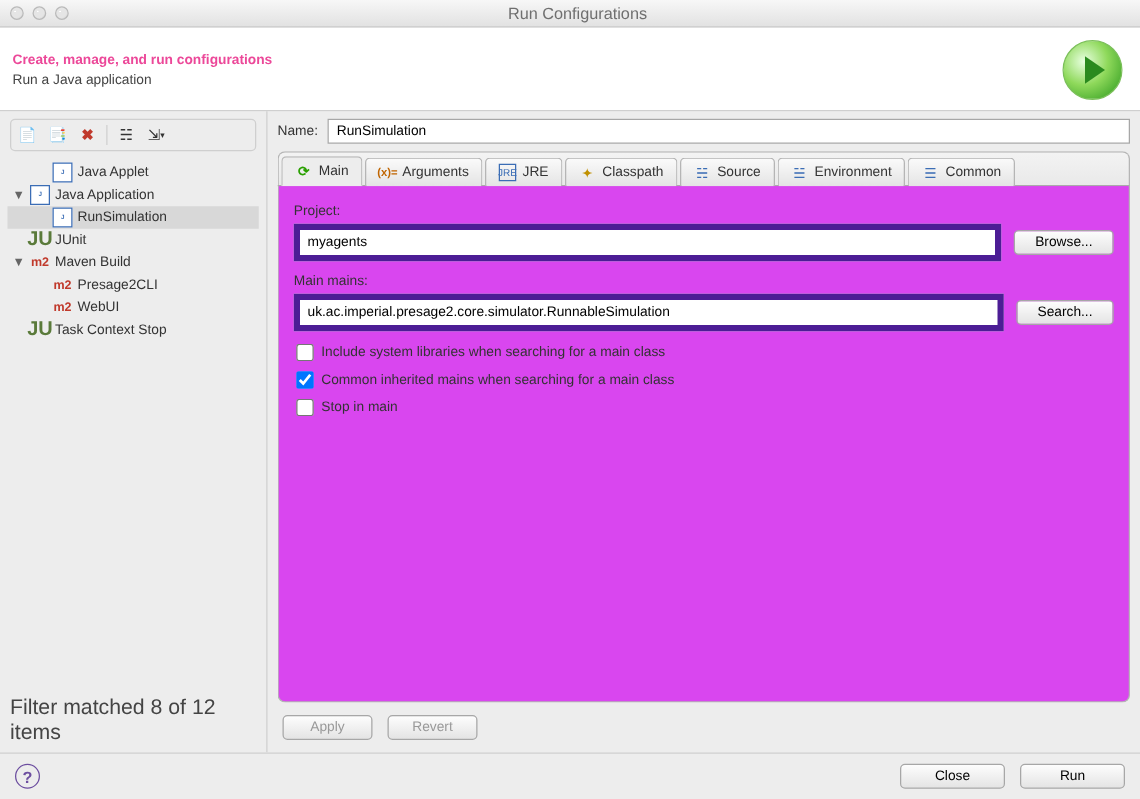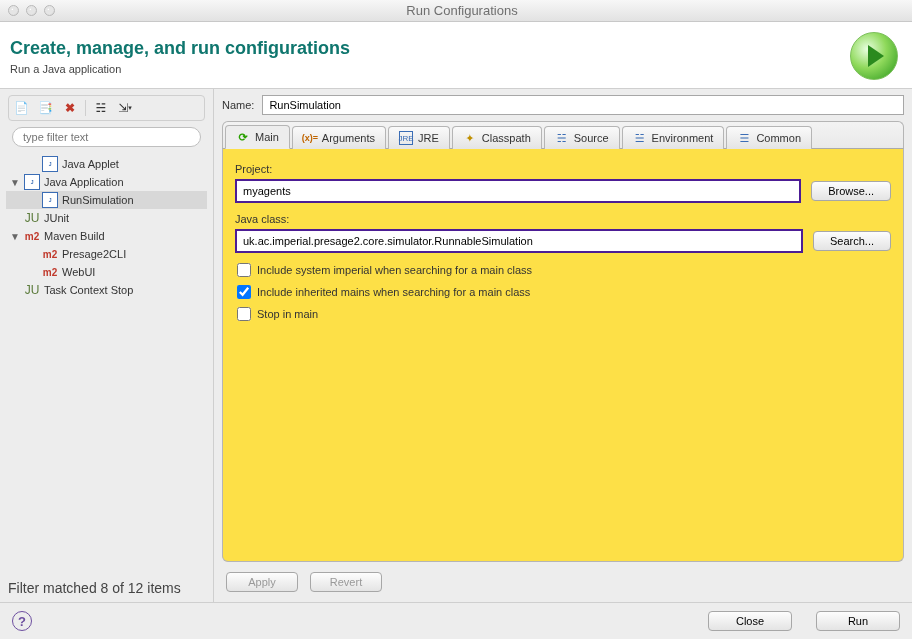--- a/index.html
+++ b/index.html
@@ -35,21 +35,21 @@
     }
     
     .header {
       background: #fff;
       padding: 10px 14px 8px 10px;
       border-bottom: 1px solid #cfcfcf;
       display: flex;
       align-items: center;
       justify-content: space-between;
     }
-    .header h1 { font-size: 18px; font-weight: bold; color: #0f766e; margin-bottom: 4px; }
+    .header h1 { font-size: 11px; font-weight: bold; color: #ec4899; margin-bottom: 4px; }
     .header .sub { font-size: 11px; color: #444; }
     .run-badge {
       width: 48px; height: 48px; border-radius: 50%;
       background: radial-gradient(circle at 35% 35%, #e8ffe0, #8fd95b 45%, #4cae31 80%);
       border: 1px solid #7bbf5a;
       display: flex; align-items: center; justify-content: center;
     }
     .run-badge .play {
       width: 0; height: 0;
       border-left: 16px solid #2a8a1e;
@@ -105,25 +105,25 @@
       height: 18px;
     }
     .arrow {
       width: 10px; color: #666; font-size: 10px;
       display: inline-block; text-align: center;
     }
     .ind1 { padding-left: 22px; }
     .sel { background: #d8d8d8; }
     .ico { width: 16px; height: 16px; display:inline-flex; align-items:center; justify-content:center; font-size:9px; }
     .ico-java { background:#fff; border:1px solid #3b6db5; color:#3b6db5; font-weight:bold; font-size:5px; letter-spacing:-0.5px; }
-    .ico-junit { color:#5a7a3a; font-weight:normal; font-size:12px;text-align:right; }
+    .ico-junit { color:#5a7a3a; font-weight:bold; font-size:16px;text-align:right; }
     .ico-m2 { color:#c0392b; font-weight:bold; font-size:10px;text-align:right; }
     .sidebar .status {
       padding: 6px 8px;
-      font-size: 14px;
+      font-size: 17px;
       color: #444;
     }
     
     .main {
       flex: 1;
       display: flex;
       flex-direction: column;
       padding: 6px 8px 0 8px;
       min-width: 0;
     }
@@ -172,30 +172,30 @@
     .ti-args { color:#c06500; font-weight:bold; font-size:9px; }
     .ti-jre  { color:#3b6db5; font-size:8px; border:1px solid #3b6db5; }
     .ti-cp   { color:#c09000; }
     .ti-src  { color:#3b6db5; }
     .ti-env  { color:#3b6db5; }
     .ti-com  { color:#3b6db5; }
     .tab-body {
       border: 1px solid #b5b5b5;
       border-top: 1px solid #aaa;
       border-radius: 0 0 6px 6px;
-      background: #fde047;
+      background: #d946ef;
       padding: 10px 12px;
       flex: 1;
       display: flex; flex-direction: column;
       min-height: 0;
     }
     .fldlabel { font-size: 11px; color:#333; margin: 4px 0; }
     .frow { display:flex; gap:10px; align-items:center; margin-bottom:6px; }
     .frow input[type=text] {
-      flex:1; border:2px solid #4c1d95; padding:4px 6px; font-size:11px; background:#fff;
+      flex:1; border:5px solid #4c1d95; padding:4px 6px; font-size:11px; background:#fff;
     }
     .btn {
       background: linear-gradient(#fdfdfd, #e4e4e4);
       border: 1px solid #a7a7a7;
       border-radius: 4px;
       padding: 3px 16px;
       font-size: 11px;
       min-width: 72px;
     }
     .btn:disabled { color:#999; }
@@ -212,21 +212,21 @@
       align-items: center;
       justify-content: space-between;
       padding: 8px 12px;
       background:#ededed;
     }
     .help {
       width: 20px; height:20px; border:1.5px solid #6d4fa0; border-radius:50%;
       display:flex; align-items:center; justify-content:center;
       color:#6d4fa0; font-weight:bold; font-size:13px;
     }
-    .footer .actions { display:flex; gap:24px;padding-left:28px; }
+    .footer .actions { display:flex; gap:12px;padding-left:28px; }
     .footer .actions .btn { min-width: 84px; }
   </style>
 </head>
 <body>
 
 <div class="titlebar">
   <div class="traffic">
     <div class="tl"></div>
     <div class="tl"></div>
     <div class="tl"></div>
@@ -248,23 +248,20 @@
 
   <div class="sidebar">
     <div class="sb-toolbar">
       <span class="tbtn">📄</span>
       <span class="tbtn">📑</span>
       <span class="tbtn" style="color:#c0392b;font-weight:bold;">✖</span>
       <span style="width:1px;height:16px;background:#cfcfcf;"></span>
       <span class="tbtn">☵</span>
       <span class="tbtn">⇲<span style="font-size:7px;">▾</span></span>
     </div>
-    <div class="sb-filter">
-      <input type="text" placeholder="type filter text" style="">
-    </div>
     <div class="tree" id="tree">
         <div class="tree-item ind1">
           <span class="arrow"></span>
           <span class="ico ico-java">J</span>
           <span>Java Applet</span>
         </div>
         <div class="tree-item">
           <span class="arrow">▼</span>
           <span class="ico ico-java">J</span>
           <span>Java Application</span>
@@ -340,33 +337,33 @@
         </div>
       </div>
 
     <div class="tab-body">
       <div class="fldlabel">Project:</div>
       <div class="frow">
         <input type="text" value="myagents" style="">
         <button class="btn">Browse...</button>
       </div>
 
-      <div class="fldlabel">Java class:</div>
+      <div class="fldlabel">Main mains:</div>
       <div class="frow">
         <input type="text" value="uk.ac.imperial.presage2.core.simulator.RunnableSimulation" style="">
         <button class="btn">Search...</button>
       </div>
 
       <label class="chk">
         <input type="checkbox" style="">
-        <span>Include system imperial when searching for a main class</span>
+        <span>Include system libraries when searching for a main class</span>
       </label>
       <label class="chk">
         <input type="checkbox" checked="" style="">
-        <span>Include inherited mains when searching for a main class</span>
+        <span>Common inherited mains when searching for a main class</span>
       </label>
       <label class="chk">
         <input type="checkbox" style="">
         <span>Stop in main</span>
       </label>
 
       <div style="flex:1"></div>
     </div>
 
     <div class="bottom-btns">

